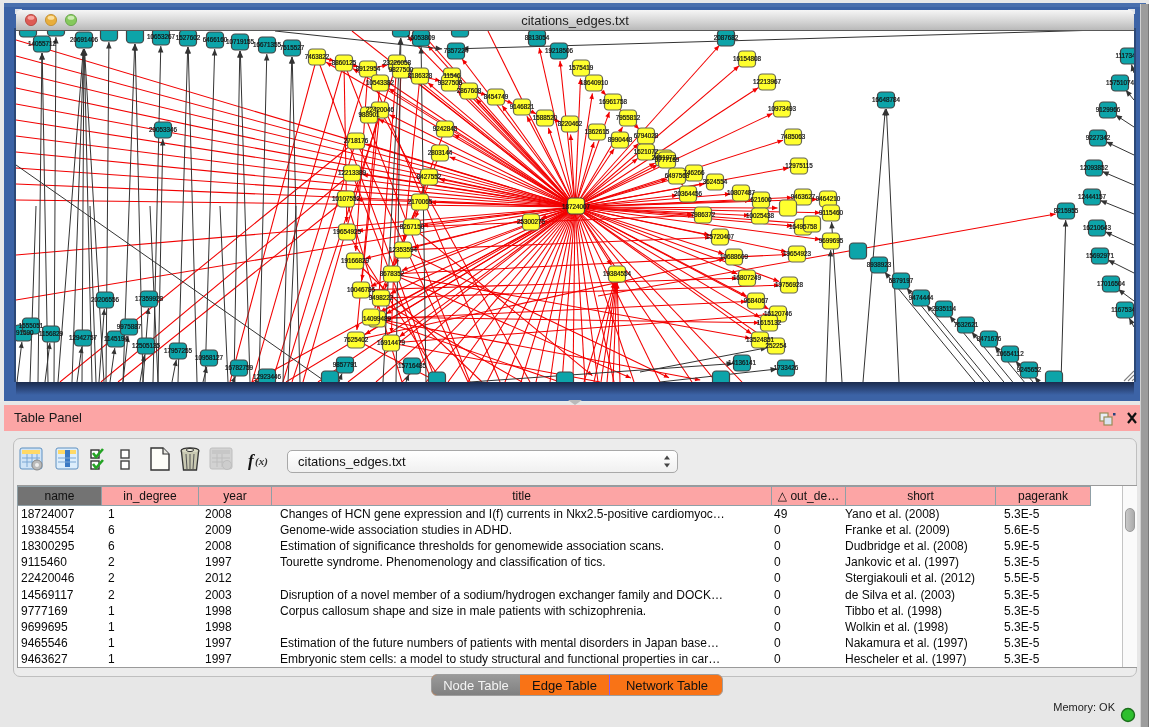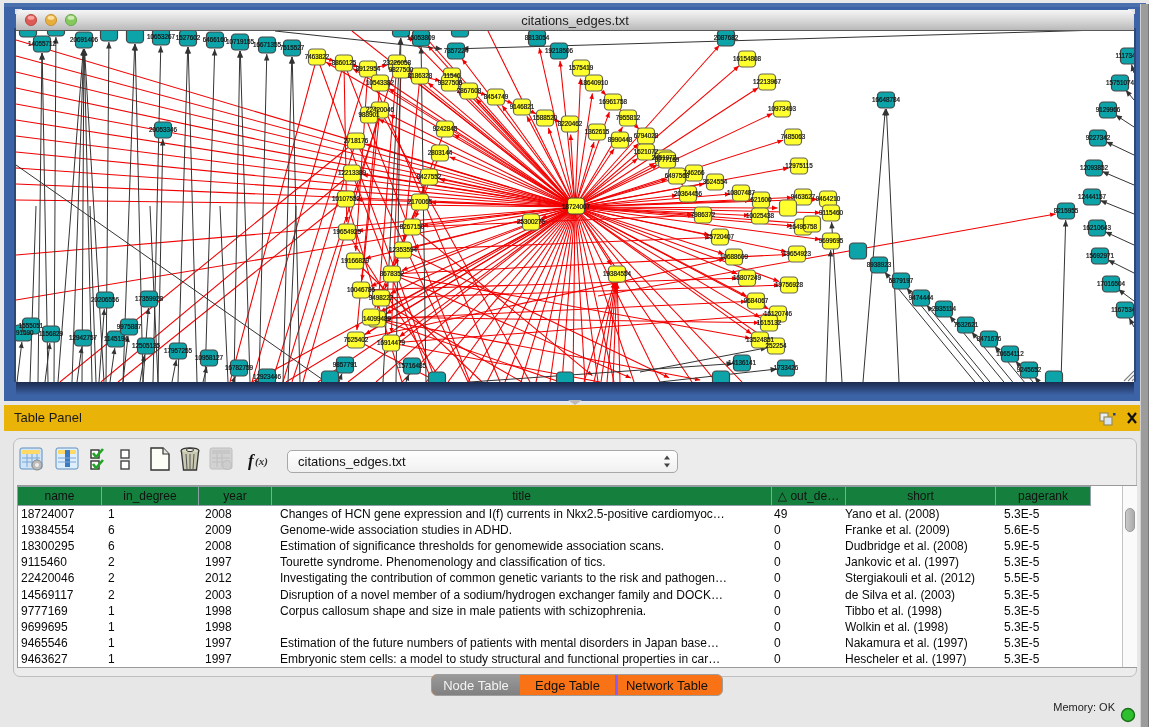--- a/index.html
+++ b/index.html
@@ -1,20 +1,20 @@
 <!DOCTYPE html>
 <html><head><meta charset="utf-8"><style>
 *{margin:0;padding:0;box-sizing:border-box}
 body{width:1149px;height:727px;position:relative;overflow:hidden;background:#e9e9e9;font-family:"Liberation Sans",sans-serif}
 .abs{position:absolute}
 .tr{position:absolute;left:17px;width:1105px;height:16.2px;font-size:12px;color:#090909;white-space:nowrap}
 .tr span{position:absolute;top:1px;display:block;overflow:hidden}
 .c0{left:4px;width:80px}.c1{left:91px;width:90px}.c2{left:188px;width:78px}.c3{left:263px;width:496px}
 .c4{left:757px;width:70px}.c5{left:828px;width:150px;text-align:left}.c6{left:987px;width:95px}
-.hd{position:absolute;top:485.5px;height:20px;background:#15803d;border:1px solid #8f9fa6;border-right:none;font-size:12px;color:#111;text-align:center;line-height:19px}
+.hd{position:absolute;top:485.5px;height:20px;background:#fca5a5;border:1px solid #8f9fa6;border-right:none;font-size:12px;color:#111;text-align:center;line-height:19px}
 </style></head><body>
 
 <div class="abs" style="left:4px;top:3px;width:1142px;height:398px;background:#3c63a6"></div>
 <div class="abs" style="left:4px;top:3px;width:1142px;height:4px;background:#4a70ae"></div>
 <div class="abs" style="left:16px;top:382px;width:1118px;height:13px;background:linear-gradient(#1c2c4e,#2e4b82 60%,#3c63a6)"></div>
 
 <div class="abs" style="left:15px;top:9px;width:7px;height:5px;background:#dfe3ea"></div>
 <div class="abs" style="left:1128px;top:9px;width:7px;height:5px;background:#dfe3ea"></div>
 <div class="abs" style="left:16px;top:10px;width:1118px;height:21px;background:linear-gradient(#f6f6f6,#d6d6d6 55%,#b9b9b9);border-radius:5px 5px 0 0;border-bottom:1px solid #585858"></div>
 <div class="abs" style="left:16px;top:10px;width:1118px;height:21px;font-size:13px;color:#222;text-align:center;line-height:21px">citations_edges.txt</div>
@@ -763,21 +763,21 @@
     <text x="601" y="245" font-size="6.3" fill="#151515" stroke="#151515" stroke-width="0.22" text-anchor="middle">19384554</text>
     <text x="560" y="177.5" font-size="6.3" fill="#151515" stroke="#151515" stroke-width="0.22" text-anchor="middle">18724007</text>
     <g stroke="#808080" stroke-width="1.1">
       <line x1="1108" y1="350" x2="1118" y2="340"></line>
       <line x1="1112" y1="350" x2="1118" y2="344"></line>
       <line x1="1116" y1="350" x2="1118" y2="348"></line>
     </g>
   </svg>
 
 <div class="abs" style="left:0;top:402px;width:1149px;height:325px;background:#e7e7e7"></div>
-<div class="abs" style="left:4px;top:405px;width:1145px;height:26px;background:#eab308;font-size:13px;color:#1a1a1a;line-height:26px"><span style="margin-left:10px">Table Panel</span></div>
+<div class="abs" style="left:4px;top:405px;width:1145px;height:26px;background:#fca5a5;font-size:13px;color:#1a1a1a;line-height:26px"><span style="margin-left:10px">Table Panel</span></div>
 <svg class="abs" style="left:1098px;top:411px" width="44" height="16" xmlns="http://www.w3.org/2000/svg">
 <rect x="2" y="2" width="8" height="8" fill="#e8eef6" stroke="#9a8c55" stroke-width="1.2"></rect>
 <rect x="6" y="6" width="8" height="8" fill="#dae4f0" stroke="#9a8c55" stroke-width="1.2"></rect>
 <rect x="15" y="2" width="2.5" height="2.5" fill="#27427c"></rect>
 <path d="M30 2 L38 12 M38 2 L30 12" stroke="#111" stroke-width="2.2"></path>
 </svg>
 
 <div class="abs" style="left:13px;top:438px;width:1124px;height:239px;background:#ececec;border:1px solid #bfbfbf;border-radius:7px"></div>
 
 <svg width="280" height="34" style="position:absolute;left:14px;top:444px" xmlns="http://www.w3.org/2000/svg">
@@ -850,21 +850,21 @@
 <text x="241" y="21" font-family="Liberation Serif,serif" font-style="italic" font-weight="bold" font-size="11" fill="#333">(x)</text>
 </svg>
 
 <div class="abs" style="left:287px;top:450px;width:391px;height:23px;background:linear-gradient(#fff,#f0f0f0);border:1px solid #a8a8a8;border-radius:5px;font-size:13px;color:#111;line-height:22px"><span style="margin-left:10px">citations_edges.txt</span></div>
 <svg class="abs" style="left:656px;top:453px" width="18" height="18" xmlns="http://www.w3.org/2000/svg">
 <path d="M8 6.5 L11 2.5 L14 6.5 Z" fill="#444"></path>
     <path d="M8 10.5 L11 14.5 L14 10.5 Z" fill="#444"></path>
 </svg>
 
 <div class="abs" style="left:17px;top:485px;width:1120px;height:183px;background:#fff;border:1px solid #9a9a9a"></div>
-<div class="hd" style="left:17px;width:84px;background:#15803d">name</div>
+<div class="hd" style="left:17px;width:84px;background:#737373">name</div>
 <div class="hd" style="left:101px;width:97px">in_degree</div>
 <div class="hd" style="left:198px;width:73px">year</div>
 <div class="hd" style="left:271px;width:500px">title</div>
 <div class="hd" style="left:771px;width:74px">△ out_de…</div>
 <div class="hd" style="left:845px;width:150px">short</div>
 <div class="hd" style="left:995px;width:96px;border-right:1px solid #8f9fa6">pagerank</div>
 <div class="tr" style="top:505.5px">
 <span class="c0">18724007</span>
     <span class="c1">1</span>
     <span class="c2">2008</span>
@@ -897,21 +897,20 @@
     <span class="c2">1997</span>
     <span class="c3">Tourette syndrome. Phenomenology and classification of tics.</span>
     <span class="c4">0</span>
     <span class="c5">Jankovic et al. (1997)</span>
     <span class="c6">5.3E-5</span>
   </div>
 <div class="tr" style="top:570.3px">
 <span class="c0">22420046</span>
     <span class="c1">2</span>
     <span class="c2">2012</span>
-    <span class="c3">Investigating the contribution of common genetic variants to the risk and pathogen…</span>
     <span class="c4">0</span>
     <span class="c5">Stergiakouli et al. (2012)</span>
     <span class="c6">5.5E-5</span>
   </div>
 <div class="tr" style="top:586.5px">
 <span class="c0">14569117</span>
     <span class="c1">2</span>
     <span class="c2">2003</span>
     <span class="c3">Disruption of a novel member of a sodium/hydrogen exchanger family and DOCK…</span>
     <span class="c4">0</span>
@@ -952,21 +951,21 @@
     <span class="c4">0</span>
     <span class="c5">Hescheler et al. (1997)</span>
     <span class="c6">5.3E-5</span>
   </div>
 
 <div class="abs" style="left:1122px;top:486px;width:15px;height:181px;background:#fafafa;border-left:1px solid #c4c4c4"></div>
 <div class="abs" style="left:1124.5px;top:508px;width:10px;height:24px;background:linear-gradient(90deg,#c9c9c9,#ababab);border:1px solid #9a9a9a;border-radius:5px"></div>
 
 <div class="abs" style="left:431px;top:674px;width:292px;height:22px;background:#f97316;border:1px solid #9e9e9e;border-radius:6px;overflow:hidden;font-size:13px">
 <div class="abs" style="left:0;top:0;width:88px;height:22px;background:linear-gradient(#9a9a9a,#7e7e7e);color:#f4f4f4;text-align:center;line-height:21px">Node Table</div>
-<div class="abs" style="left:88px;top:0;width:98px;height:22px;color:#111;text-align:center;line-height:21px;border-right:3px solid #8b5cf6">Edge Table</div>
+<div class="abs" style="left:88px;top:0;width:90px;height:22px;color:#111;text-align:center;line-height:21px;border-right:1px solid #8b5cf6">Edge Table</div>
 <div class="abs" style="left:178px;top:0;width:114px;height:22px;color:#111;text-align:center;line-height:21px">Network Table</div>
 </div>
 
 <div class="abs" style="left:1040px;top:701px;width:75px;font-size:11px;color:#222;text-align:right">Memory: OK</div>
 <svg class="abs" style="left:1118px;top:705px" width="20" height="20" xmlns="http://www.w3.org/2000/svg">
     <circle cx="10" cy="10" r="6.5" fill="#2ebf2e" stroke="#1c6e1c" stroke-width="1.4"></circle>
   </svg>
 
 <div class="abs" style="left:1140px;top:4px;width:9px;height:723px;background:#9c9c9c;border-left:1px solid #cfcfcf;border-right:1px solid #787878"></div>
 

